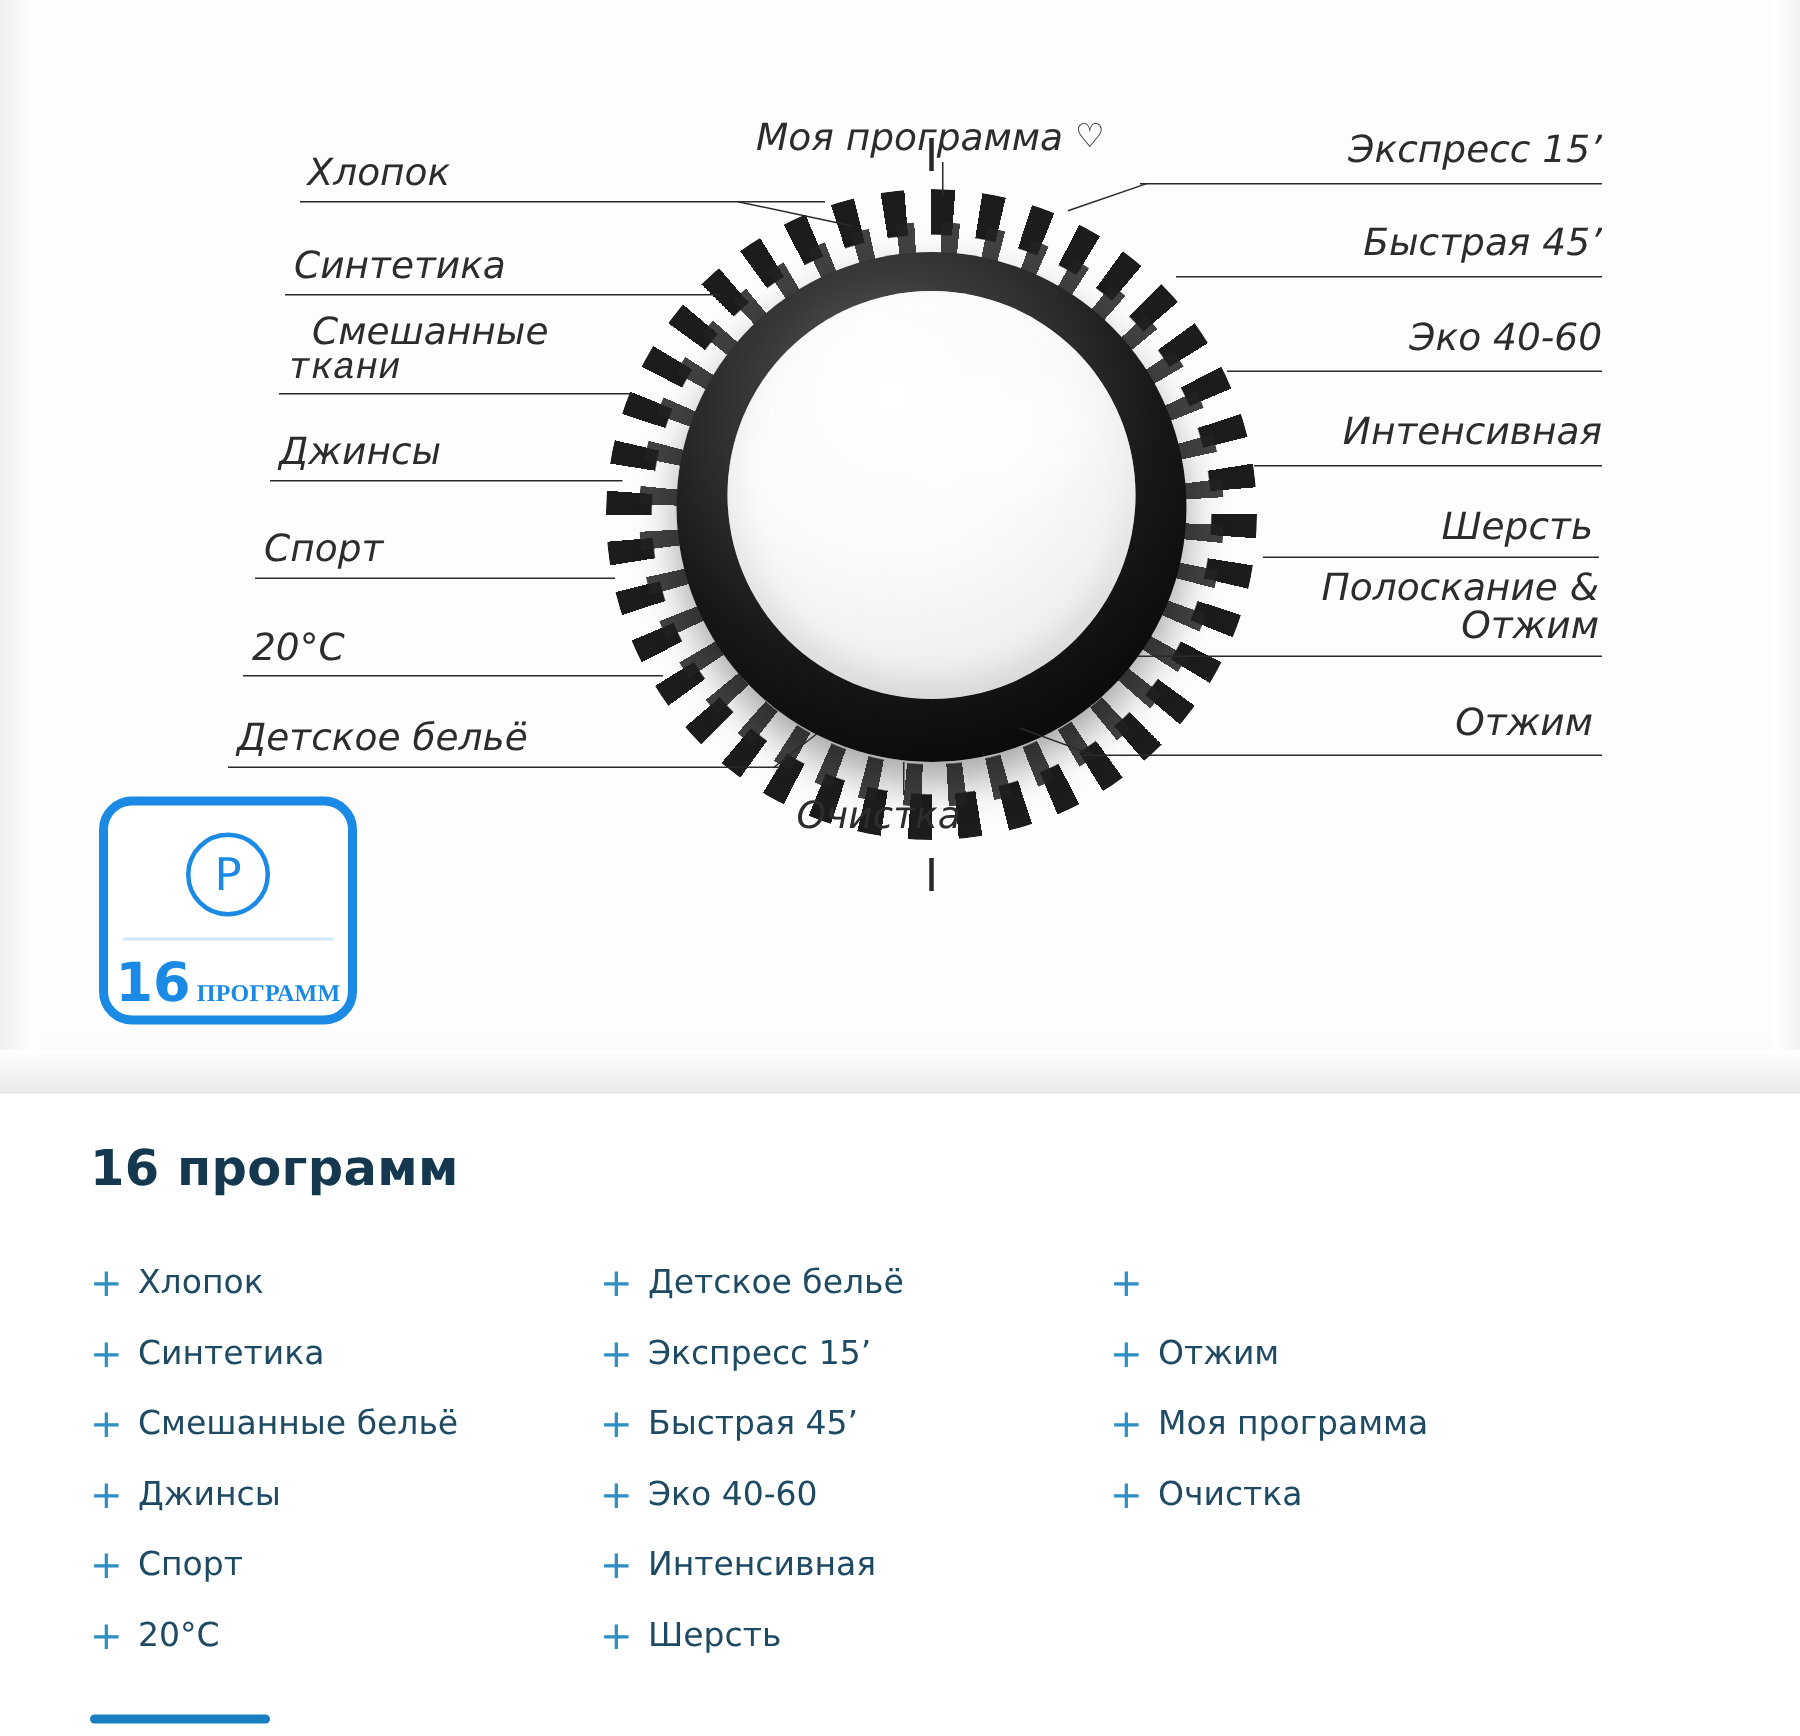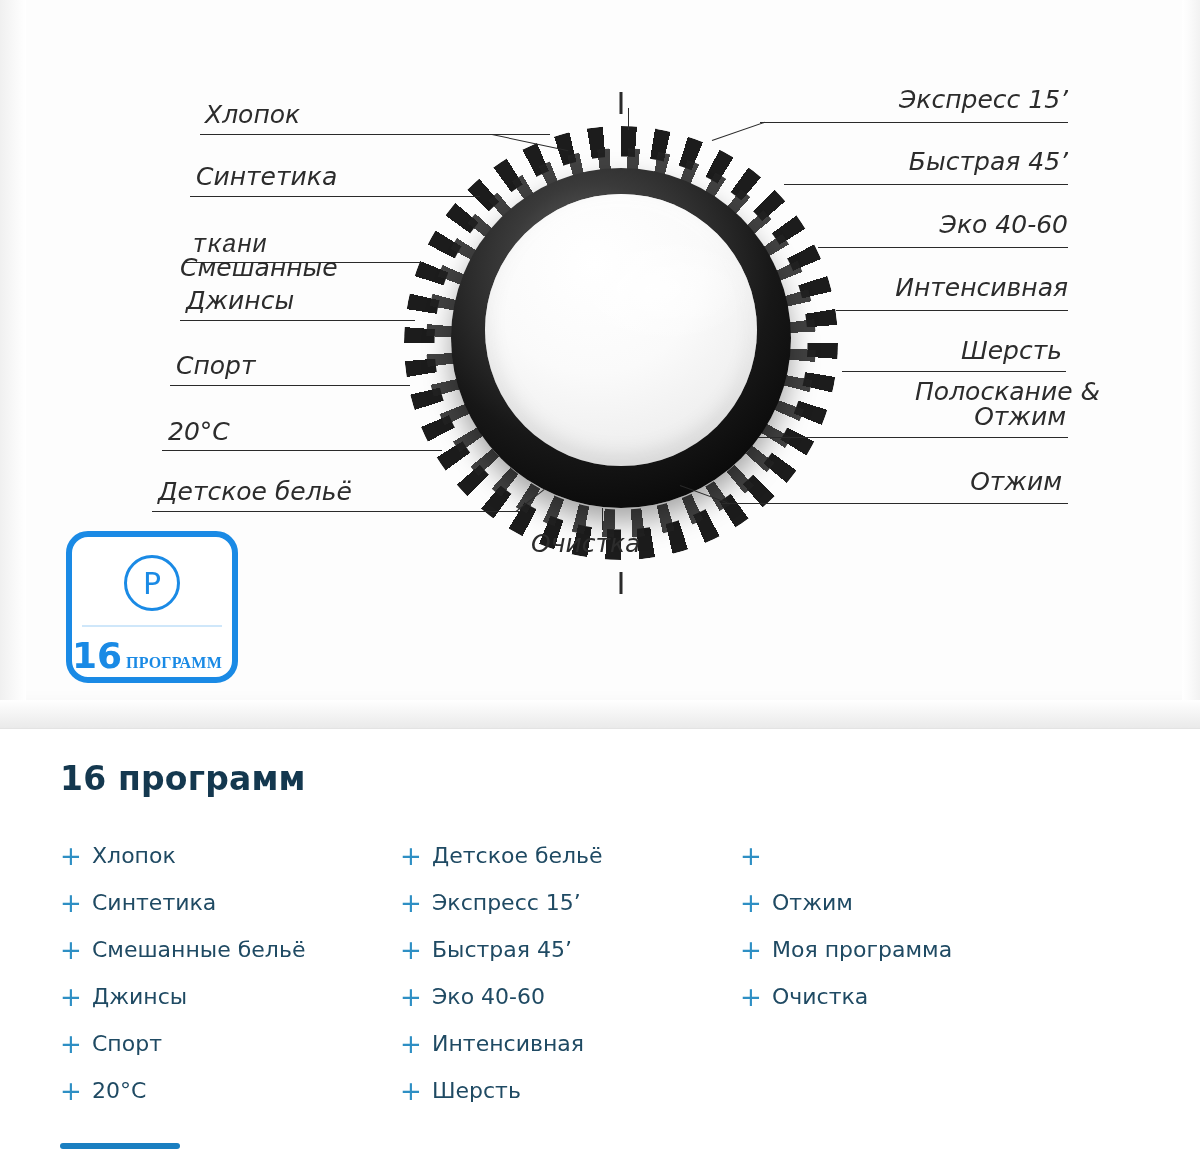--- a/index.html
+++ b/index.html
@@ -187,21 +187,21 @@
     right: 10px;
     top: 88px;
     border-top: 2px solid #cfe7fa;
   }
   .badge-bottom {
     position: absolute;
     left: 0; right: 0;
     top: 98px;
     display: flex;
     align-items: baseline;
-    justify-content: flex-start;
+    justify-content: center;
     gap: 4px;
     color: #1a8ae5;
   }
   .badge-count {
     font-family: "DejaVu Sans", sans-serif;
     font-size: 36px;
     font-weight: 700;
   }
   .badge-word {
     font-family: Liberation Serif, serif;
@@ -291,33 +291,37 @@
     <div class="knob-ring-inner-dash"></div>
     <div class="knob-body">
       <div class="knob-face">
         <div class="knob-gloss"></div>
       </div>
     </div>
     <div class="knob-tick-top"></div>
     <div class="knob-tick-bottom"></div>
   </div>
 
+  <div class="lbl" style="left:504px; top:78px;">
+    <span>Моя программа</span>
+    <span class="heart">♡</span>
+  </div>
   <div class="leader" style="left:628px; top:108px; width:0; height:22px; border-top:none; border-left:1.6px solid #2a2a2a;"></div>
 
   <div class="leader" style="left:602px; top:508px; width:0; height:22px; border-top:none; border-left:1.6px solid #2a2a2a;"></div>
   <div class="lbl" style="left:531px; top:530px;">Очистка</div>
 
   <div class="lbl" style="left:205px; top:101px;">Хлопок</div>
   <div class="leader" style="left:200px; top:134px; width:350px;"></div>
   <div class="leader diag" style="left:492px; top:134px; width:78px; transform:rotate(12deg);"></div>
 
   <div class="lbl" style="left:196px; top:163px;">Синтетика</div>
   <div class="leader" style="left:190px; top:196px; width:290px;"></div>
 
-  <div class="lbl" style="left:180px; top:207px;margin-top:47px;">Смешанные</div>
+  <div class="lbl" style="left:208px; top:207px;">Смешанные</div>
   <div class="lbl" style="left:192px; top:232px;font-family:Liberation Mono, monospace;">ткани</div>
   <div class="leader" style="left:186px; top:262px; width:236px;"></div>
 
   <div class="lbl" style="left:186px; top:287px;">Джинсы</div>
   <div class="leader" style="left:180px; top:320px; width:235px;"></div>
 
   <div class="lbl" style="left:176px; top:352px;">Спорт</div>
   <div class="leader" style="left:170px; top:385px; width:240px;"></div>
 
   <div class="lbl" style="left:168px; top:418px;">20°C</div>
@@ -336,21 +340,21 @@
 
   <div class="lbl right" style="left:700px; top:211px; width:368px;">Эко 40-60</div>
   <div class="leader" style="left:818px; top:247px; width:250px;"></div>
 
   <div class="lbl right" style="left:700px; top:274px; width:368px;">Интенсивная</div>
   <div class="leader" style="left:836px; top:310px; width:232px;"></div>
 
   <div class="lbl right" style="left:700px; top:337px; width:362px;">Шерсть</div>
   <div class="leader" style="left:842px; top:371px; width:224px;"></div>
 
-  <div class="lbl right" style="left:734px; top:378px; width:366px;">Полоскание &amp;</div>
+  <div class="lbl right" style="left:700px; top:378px; width:366px;">Полоскание &amp;</div>
   <div class="lbl right" style="left:700px; top:403px; width:366px;">Отжим</div>
   <div class="leader" style="left:758px; top:437px; width:310px;"></div>
 
   <div class="lbl right" style="left:700px; top:468px; width:362px;">Отжим</div>
   <div class="leader" style="left:722px; top:503px; width:346px;"></div>
   <div class="leader diag" style="left:680px; top:485px; width:50px; transform:rotate(20deg);"></div>
 
   <div class="badge">
     <div class="badge-icon-circle">Р</div>
     <div class="badge-sep"></div>

